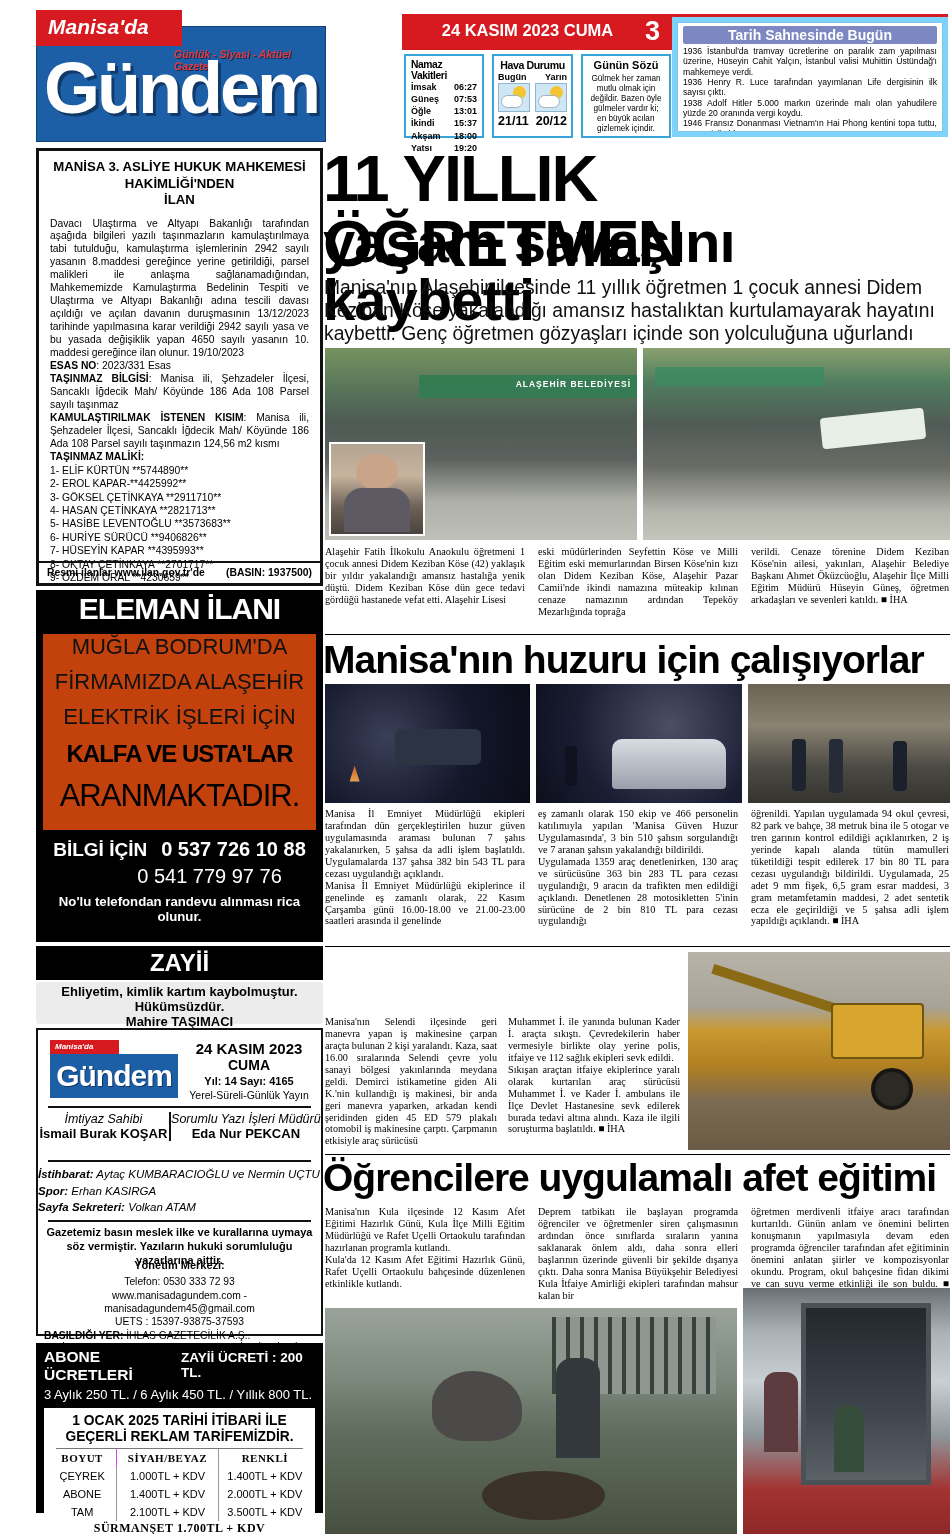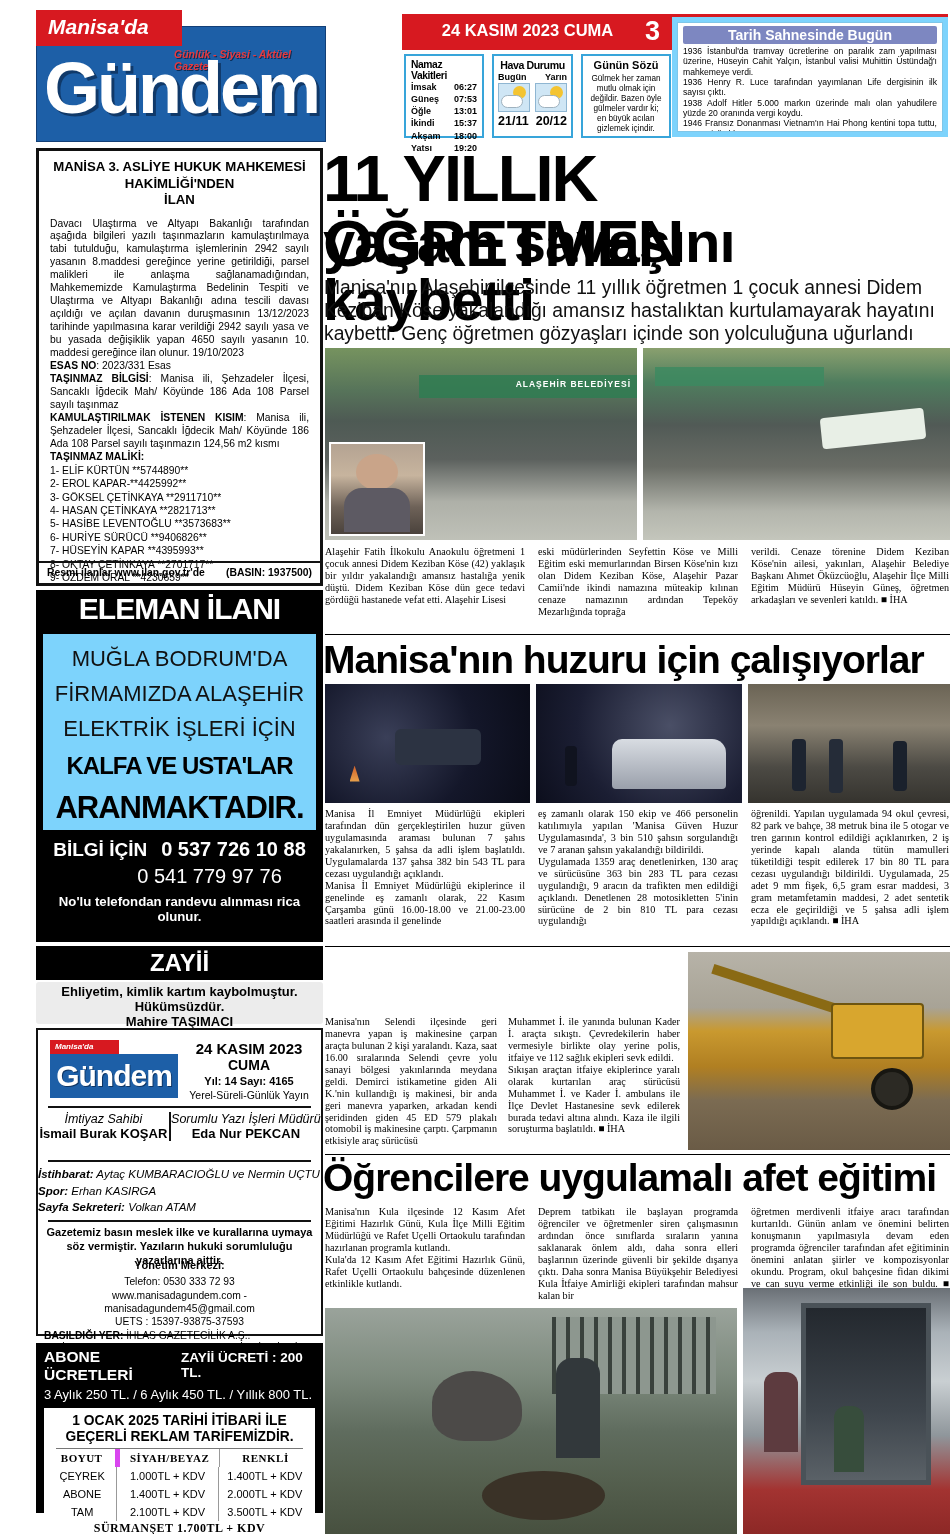--- a/index.html
+++ b/index.html
@@ -139,27 +139,27 @@
     </div>
     <div style="position:absolute;left:0;right:0;bottom:0;border-top:2px solid #111;display:flex;
                 justify-content:space-between;font-weight:bold;font-size:10.4px;padding:4px 8px 5px">
       <span>Resmi ilanlar www.ilan.gov.tr'de</span>
       <span>(BASIN: 1937500)</span>
     </div>
   </div>
 
   <div class="abs" style="left:36px;top:590px;width:287px;height:352px;background:#000">
     <div style="color:#fff;font-weight:900;font-size:30px;text-align:center;letter-spacing:-1px;padding-top:2px">ELEMAN İLANI</div>
-    <div style="position:absolute;left:7px;right:7px;top:44px;height:196px;background:#7dd3fc;text-align:center;
-                padding-top:12px;box-sizing:border-box">
+    <div style="position:absolute;left:7px;right:7px;top:44px;height:196px;background:#c2410c;text-align:center;
+                box-sizing:border-box">
       <div style="font-size:22px;color:#111;margin-bottom:9px">MUĞLA BODRUM'DA</div>
       <div style="font-size:22px;color:#111;margin-bottom:9px">FİRMAMIZDA ALAŞEHİR</div>
       <div style="font-size:22px;color:#111;margin-bottom:10px">ELEKTRİK İŞLERİ İÇİN</div>
       <div style="font-size:24px;font-weight:900;letter-spacing:-1px;margin-bottom:10px">KALFA VE USTA'LAR</div>
-      <div style="font-size:31px;font-weight:700;letter-spacing:-1px">ARANMAKTADIR.</div>
+      <div style="font-size:31px;font-weight:400;letter-spacing:-1px">ARANMAKTADIR.</div>
     </div>
     <div style="position:absolute;left:10px;right:10px;top:248px;color:#fff">
       <div style="display:flex;gap:14px;justify-content:center;align-items:baseline">
         <span style="font-weight:bold;font-size:19px">BİLGİ İÇİN</span>
         <span style="font-weight:bold;font-size:20px">0 537 726 10 88</span>
       </div>
       <div style="font-weight:normal;font-size:20px;text-align:center;margin:4px 0 6px 60px">0 541 779 97 76</div>
       <div style="font-weight:bold;font-size:13.2px;text-align:center">No'lu telefondan randevu alınması rica olunur.</div>
     </div>
   </div>
@@ -222,21 +222,21 @@
       <span style="font-weight:900;font-size:15.5px">ABONE ÜCRETLERİ</span>
       <span style="font-weight:bold;font-size:13.5px">ZAYİİ ÜCRETİ : 200 TL.</span>
     </div>
     <div style="font-size:13px;margin-top:3px">3 Aylık 250 TL.   /   6 Aylık 450 TL.   /   Yıllık 800 TL.</div>
     <div style="background:#fff;color:#000;margin-top:6px;padding:5px 4px 4px;height:112px;box-sizing:border-box">
       <div class="pre" style="font-weight:900;font-size:13.8px;text-align:center;line-height:1.15">1 OCAK 2025 TARİHİ İTİBARİ İLE
 GEÇERLİ REKLAM TARİFEMİZDİR.</div>
       <div style="border-top:1px solid #777;margin:3px 8px 0"></div>
       <div style="display:flex;font-family:'Liberation Serif',serif;font-weight:bold;font-size:11.5px;letter-spacing:0.5px">
         <div class="tarife-cell" style="flex:0.8">BOYUT</div>
-        <div class="tarife-cell" style="flex:1.2;border-left:5px solid #d946ef">SİYAH/BEYAZ</div>
+        <div class="tarife-cell" style="flex:1.2;border-left:1px solid #d946ef">SİYAH/BEYAZ</div>
         <div class="tarife-cell" style="flex:1.1;border-left:1px solid #999">RENKLİ</div>
       </div>
       <div style="display:flex;font-size:10.8px">
         <div class="tarife-cell" style="flex:0.8">ÇEYREK</div>
         <div class="tarife-cell" style="flex:1.2;border-left:1px solid #999">1.000TL + KDV</div>
         <div class="tarife-cell" style="flex:1.1;border-left:1px solid #999">1.400TL + KDV</div>
       </div>
       <div style="display:flex;font-size:10.8px">
         <div class="tarife-cell" style="flex:0.8">ABONE</div>
         <div class="tarife-cell" style="flex:1.2;border-left:1px solid #999">1.400TL + KDV</div>

